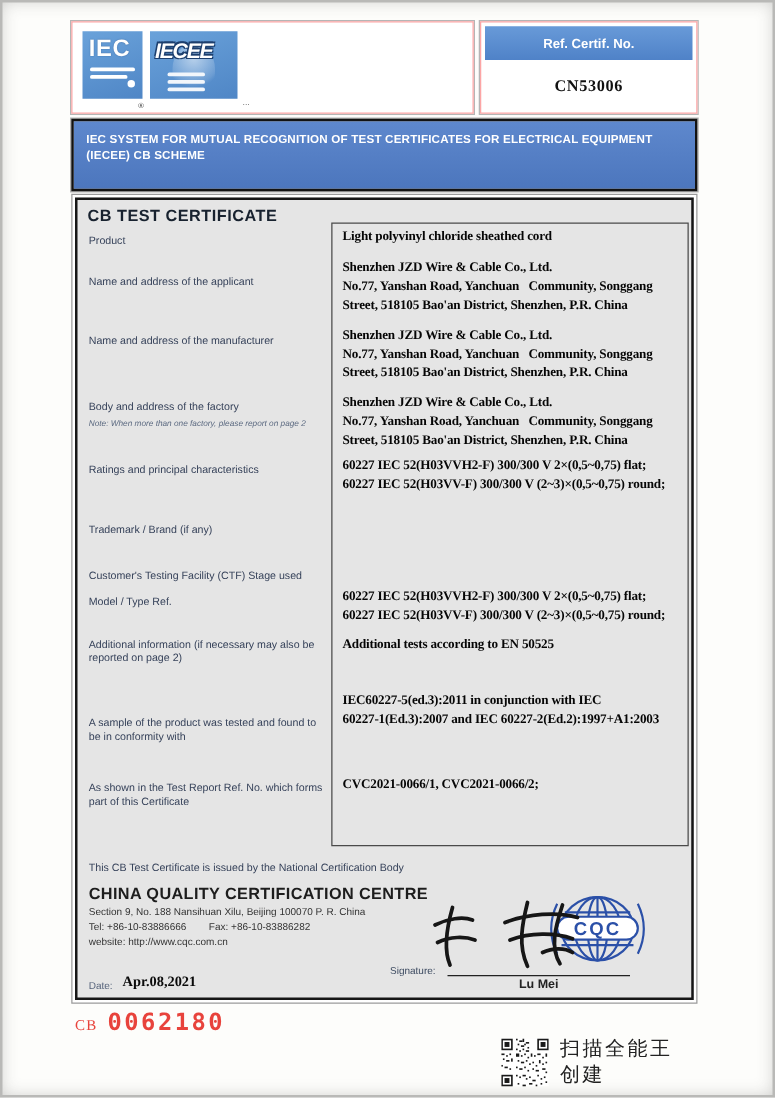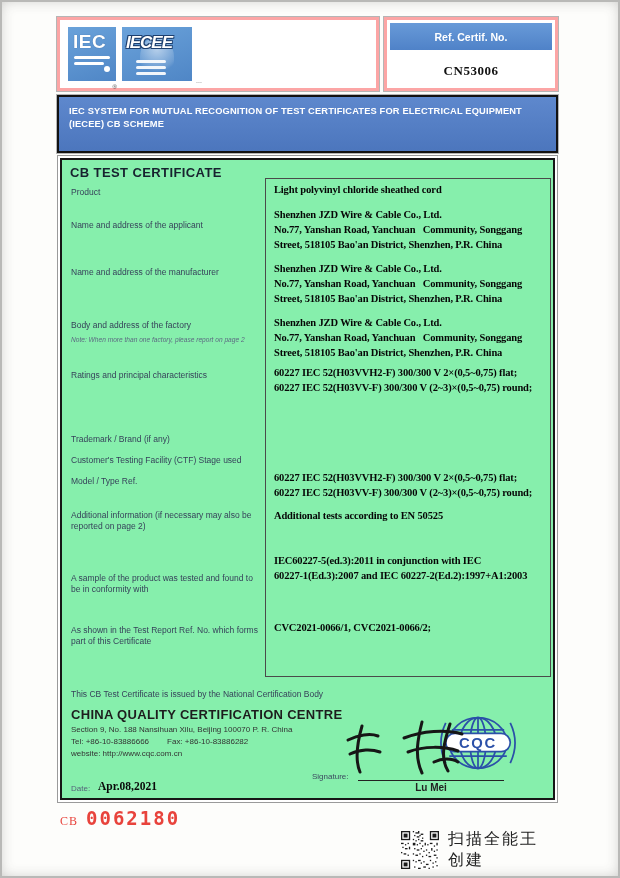--- a/index.html
+++ b/index.html
@@ -9,21 +9,21 @@
     background:#fdfdfb;
     box-shadow: inset 0 0 0 2px #b9b9b7, inset 0 0 14px rgba(60,60,60,.28);
     font-family:"Liberation Sans", sans-serif;
     overflow:hidden;
   }
   .doc { position:absolute; left:57px; top:17px; width:501px; height:858px; }
 
   
   .logo-box, .ref-box {
     position:absolute; top:0; background:#fff;
-    border:3px solid #fca5a5; box-shadow:0 0 0 1px #b5b5b5;
+    border:1px solid #fca5a5; box-shadow:0 0 0 1px #b5b5b5;
   }
   .logo-box { left:0; width:322px; height:74px; }
   .ref-box  { left:327px; width:174px; height:74px; padding:3px; }
 
   .iec-logo {
     position:absolute; left:8px; top:7px; width:48px; height:54px;
     background:linear-gradient(160deg,#6aa2da,#4f86c6);
     color:#fff; padding:4px 4px 0 5px;
   }
   .iec-text { font-weight:bold; font-size:19px; letter-spacing:.5px; text-shadow:0 0 1px #2d5a94; }
@@ -69,21 +69,21 @@
     color:#fff; padding:9px 9px 0 10px;
   }
   .banner .bl1 { font-weight:bold; font-size:9.3px; letter-spacing:.15px; white-space:nowrap; }
   .banner .bl2 { font-weight:bold; font-size:9.3px; letter-spacing:.15px; margin-top:3px; }
 
   
   .cert-frame {
     position:absolute; left:0; top:138px; width:501px; height:648px;
     border:1px solid #9a9a9a; padding:2px; background:#fff;
   }
-  .cert-inner { position:relative; width:100%; height:100%; border:2.5px solid #161616; background:#86efac; }
+  .cert-inner { position:relative; width:100%; height:100%; border:2.5px solid #161616; background:#e5e5e5; }
 
   .title {
     position:absolute; left:8px; top:5px;
     font-weight:bold; font-size:13px; color:#18222f; letter-spacing:.4px;
   }
 
   .values-box {
     position:absolute; left:203px; top:18px; width:286px; height:499px;
     border:1.5px solid #4a4a4a; background:transparent;
   }
@@ -176,21 +176,21 @@
 
         <div class="title">CB TEST CERTIFICATE</div>
         <div class="values-box"></div>
 
         <div class="flabel" style="top:27px">Product</div>
         <div class="flabel" style="top:60px">Name and address of the applicant</div>
         <div class="flabel" style="top:107px">Name and address of the manufacturer</div>
         <div class="flabel" style="top:160px">Body and address of the factory</div>
         <div class="fnote" style="top:176px">Note: When more than one factory, please report on page 2</div>
         <div class="flabel" style="top:210px">Ratings and principal characteristics</div>
-        <div class="flabel" style="top:274px">Trademark / Brand (if any)</div>
+        <div class="flabel" style="top:258px">Trademark / Brand (if any)</div>
         <div class="flabel" style="top:295px">Customer's Testing Facility (CTF) Stage used</div>
         <div class="flabel" style="top:316px">Model / Type Ref.</div>
         <div class="flabel" style="top:350px">Additional information (if necessary may also be reported on page 2)</div>
         <div class="flabel" style="top:413px">A sample of the product was tested and found to be in conformity with</div>
         <div class="flabel" style="top:465px">As shown in the Test Report Ref. No. which forms part of this Certificate</div>
 
         <div class="fvalue" style="top:22px">Light polyvinyl chloride sheathed cord</div>
         <div class="fvalue" style="top:47px">Shenzhen JZD Wire &amp; Cable Co., Ltd.
 No.77, Yanshan Road, Yanchuan   Community, Songgang
 Street, 518105 Bao'an District, Shenzhen, P.R. China</div>

